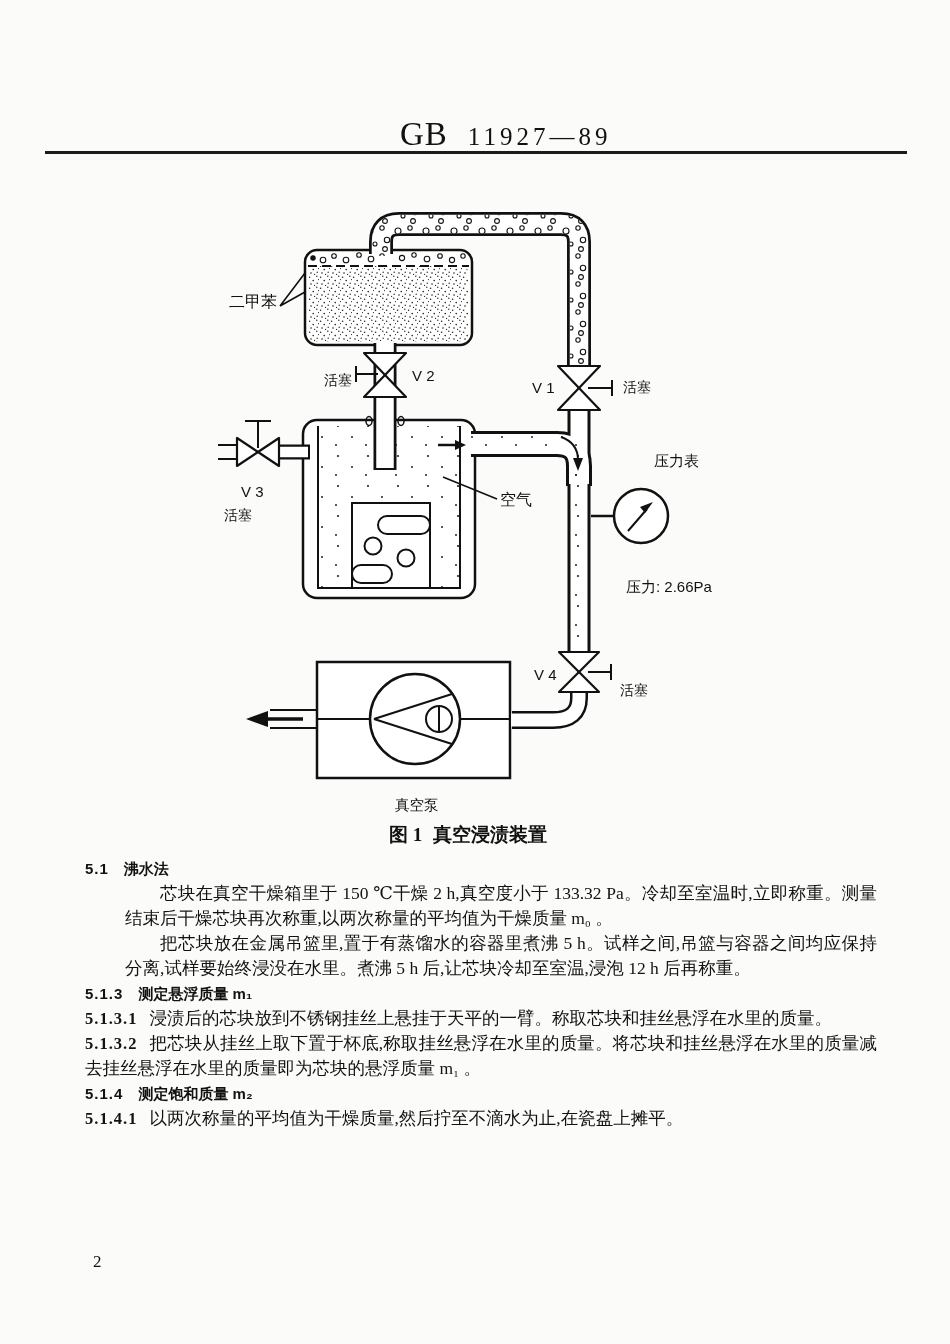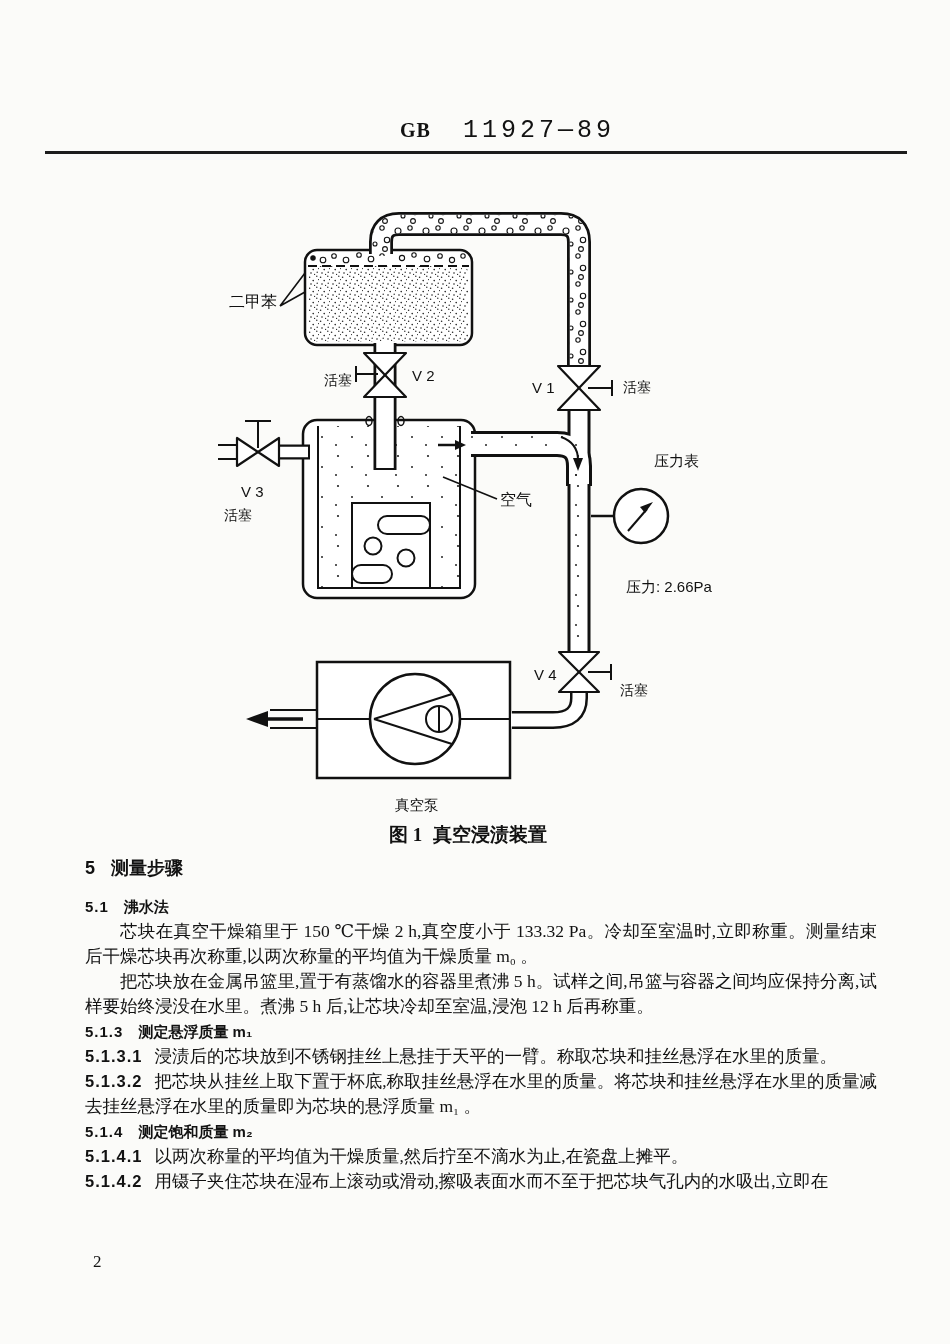--- a/index.html
+++ b/index.html
@@ -8,48 +8,48 @@
     background:#fbfbf9;color:#121212;
     font-family:"Liberation Serif","DejaVu Serif",serif;
     overflow:hidden;
   }
   
   .std-header{
     position:absolute;left:400px;top:116px;
     display:flex;align-items:baseline;white-space:nowrap;
   }
   .std-code{
-    font-family:"Liberation Serif",serif;font-weight:bold;
-    font-size:20px;letter-spacing:1px;margin-right:32px;
+    font-family:"Liberation Serif",serif;font-weight:normal;
+    font-size:33px;letter-spacing:1px;margin-right:20px;
   }
   .std-number{
-    font-family:Liberation Mono, monospace;
+    font-family:Liberation Serif, serif;
     font-size:25px;letter-spacing:4px;font-weight:500;
   }
   .header-rule{
     position:absolute;left:45px;top:151px;width:862px;height:3px;
     background:#1c1c1c;
   }
   
   .figure-svg{position:absolute;left:200px;top:190px;}
   
   .text-block{
     position:absolute;left:85px;top:856px;width:792px;
     font-size:17.5px;line-height:25px;text-align:justify;
   }
   .clause{
     font-family:"Liberation Sans","DejaVu Sans",sans-serif;
     font-weight:bold;font-size:15px;line-height:25px;text-align:left;
   }
   .clause .num{margin-right:15px;letter-spacing:1px;}
   .clause.h5{font-size:18px;margin-bottom:13px;}
   .para{margin:0;}
-  .para.indent{text-indent:2em;}
+  .para.indent{text-indent:2em;margin-left:40px;}
   .para .num{
-    font-family:Liberation Sans, sans-serif;
+    font-family:Liberation Serif, serif;
     font-weight:bold;font-size:16.5px;margin-right:12px;letter-spacing:1px;
   }
   .page-number{
     position:absolute;left:93px;top:1252px;
     font-size:17px;font-family:"Liberation Serif",serif;
   }
 </style>
 </head>
 <body>
 
@@ -223,23 +223,20 @@
     <text x="395" y="810" font-size="14.5">真空泵</text>
   </g>
   <g font-family="'Liberation Serif','DejaVu Serif',serif" fill="#111" font-weight="600">
     <text x="389" y="841" font-size="19">图 1</text>
     <text x="433" y="841" font-size="19">真空浸渍装置</text>
   </g>
 </svg>
 
 <div class="text-block">
 
-  <div class="clause h5">
-    <span class="num">5</span><span>测量步骤</span>
-  </div>
 
   <div class="clause">
     <span class="num">5.1</span><span>沸水法</span>
   </div>
 
 
   <p class="para indent">芯块在真空干燥箱里于 150 ℃干燥 2 h,真空度小于 133.32 Pa。冷却至室温时,立即称重。测量结束后干燥芯块再次称重,以两次称量的平均值为干燥质量 m₀ 。</p>
 
 
   <p class="para indent">把芯块放在金属吊篮里,置于有蒸馏水的容器里煮沸 5 h。试样之间,吊篮与容器之间均应保持分离,试样要始终浸没在水里。煮沸 5 h 后,让芯块冷却至室温,浸泡 12 h 后再称重。</p>
@@ -257,19 +254,16 @@
   </p>
 
   <div class="clause">
     <span class="num">5.1.4</span><span>测定饱和质量 m₂</span>
   </div>
 
   <p class="para">
     <span class="num">5.1.4.1</span><span>以两次称量的平均值为干燥质量,然后拧至不滴水为止,在瓷盘上摊平。</span>
   </p>
 
-  <p class="para">
-    <span class="num">5.1.4.2</span><span>用镊子夹住芯块在湿布上滚动或滑动,擦吸表面水而不至于把芯块气孔内的水吸出,立即在</span>
-  </p>
 
 </div>
 
 <div class="page-number">2</div>
 
 </body></html>

